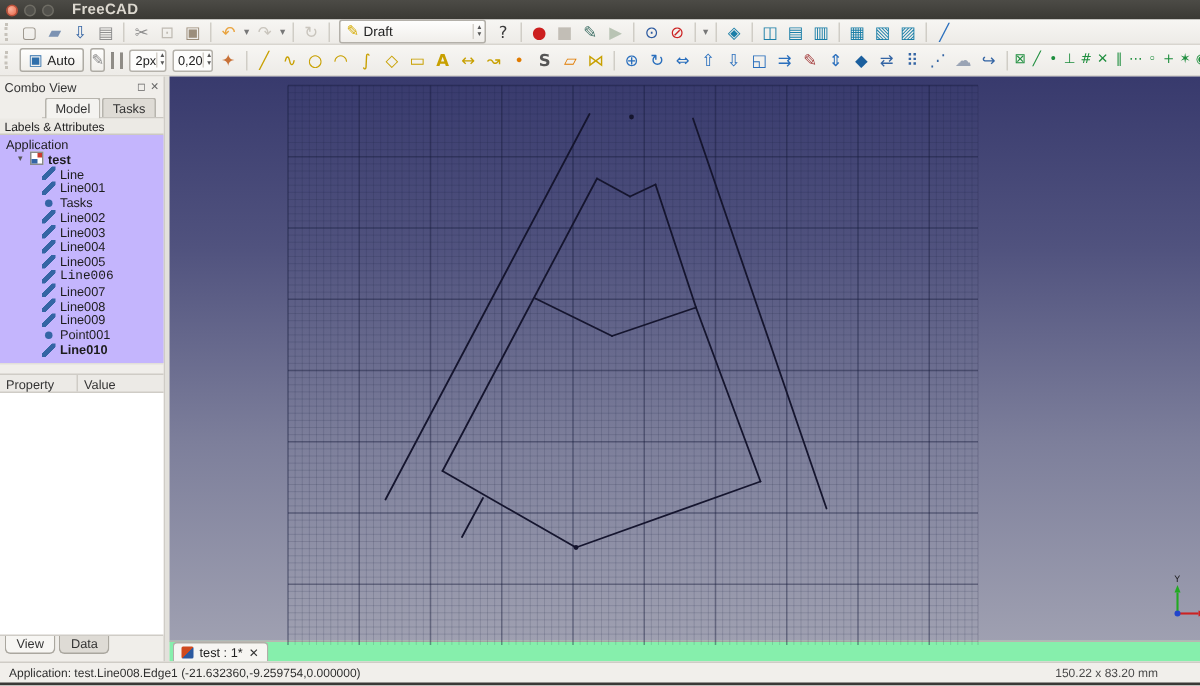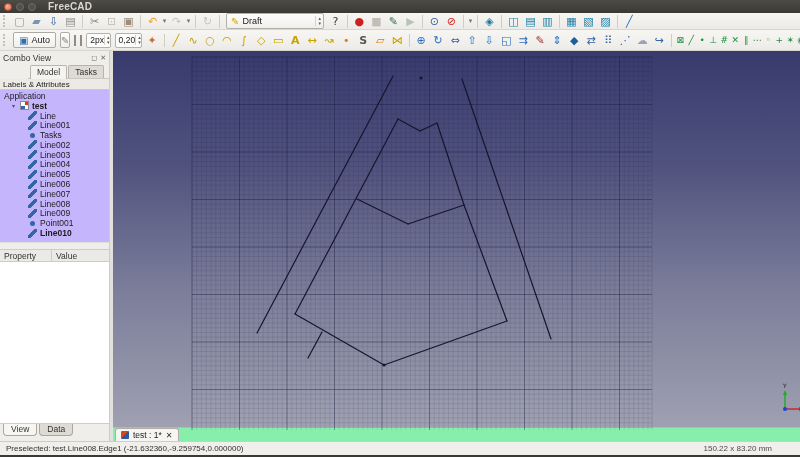--- a/index.html
+++ b/index.html
@@ -274,21 +274,21 @@
             <span class="lbl">Line003</span>
           </div>
           <div class="trow" style="padding-left: 28px;">
             <span class="ti ti-wire"></span>
             <span class="lbl">Line004</span>
           </div>
           <div class="trow" style="padding-left: 28px;">
             <span class="ti ti-wire"></span>
             <span class="lbl">Line005</span>
           </div>
-          <div class="trow" style="padding-left: 28px;">
+          <div class="trow" style="padding-left: 28px; font-family: Liberation Mono, monospace;">
             <span class="ti ti-wire"></span>
             <span class="lbl">Line006</span>
           </div>
           <div class="trow" style="padding-left: 28px;">
             <span class="ti ti-wire"></span>
             <span class="lbl">Line007</span>
           </div>
           <div class="trow" style="padding-left: 28px;">
             <span class="ti ti-wire"></span>
             <span class="lbl">Line008</span>
@@ -530,18 +530,18 @@
           <span class="fc-ico"></span>
           <span>test : 1*</span>
           <span class="mdi-close">✕</span>
         </span>
       </div>
     </div>
 
   </div>
 
   <div class="statusbar">
-    <span>Preselected: test.Line008.Edge1 (-21.632360,-9.259754,0.000000)</span>
+    <span>Application: test.Line008.Edge1 (-21.632360,-9.259754,0.000000)</span>
     <span class="dims">150.22 x 83.20 mm</span>
   </div>
   <div class="win-edge"></div>
 
 </div>
 
 </body></html>

